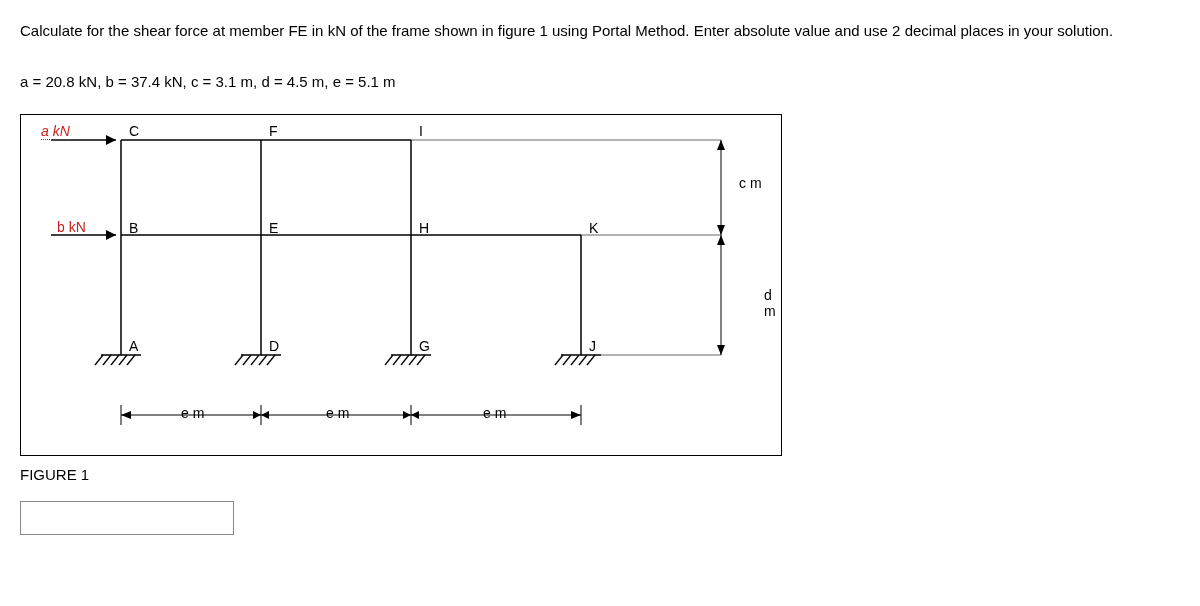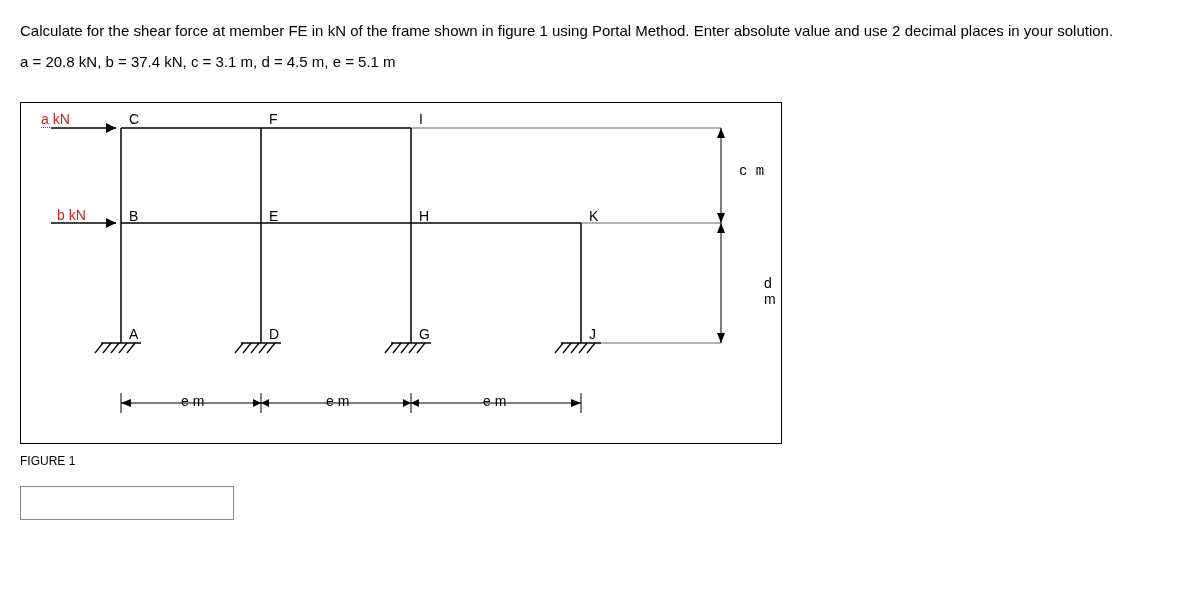--- a/index.html
+++ b/index.html
@@ -5,35 +5,35 @@
   body {
     margin: 0;
     padding: 20px;
     font-family: Arial, sans-serif;
     font-size: 15px;
     color: #000;
     background: #fff;
     width: 1160px;
   }
   .problem-text {
-    margin-bottom: 12px;
+    margin-bottom: 32px;
     line-height: 1.4;
   }
   .params {
-    margin-bottom: 32px;
+    margin-bottom: 24px;
   }
   .figure-box {
     border: 1px solid #000;
     width: 760px;
     height: 340px;
     position: relative;
     margin-bottom: 10px;
   }
   .figure-caption {
-    font-size: 12px;
+    font-size: 15px;
     margin-top: 2px;
   }
   .answer-input {
     width: 200px;
     height: 28px;
     border: 1px solid #888;
     padding: 2px 6px;
     font-size: 14px;
     margin-top: 18px;
     display: block;
@@ -118,40 +118,40 @@
     <line x1="700" y1="120" x2="700" y2="240" stroke="#000" stroke-width="1"></line>
     <polygon points="700,120 696,130 704,130" fill="#000"></polygon>
     <polygon points="700,240 696,230 704,230" fill="#000"></polygon>
 
     <line x1="390" y1="25" x2="700" y2="25" stroke="#000" stroke-width="0.6"></line>
     <line x1="560" y1="120" x2="700" y2="120" stroke="#000" stroke-width="0.6"></line>
     <line x1="580" y1="240" x2="700" y2="240" stroke="#000" stroke-width="0.6"></line>
   </svg>
 
   
-  <span class="lbl red" style="left:20px; top:8px; border-bottom:1px dotted #c71f1f;">a kN</span>
+  <span class="lbl red" style="left:20px; top:8px; border-bottom:1px dotted #c71f1f;font-style:italic;">a kN</span>
   <span class="lbl red" style="left:36px; top:104px; border-bottom:1px dotted #c71f1f;">b kN</span>
 
   <span class="lbl" style="left:108px; top:8px;">C</span>
   <span class="lbl" style="left:248px; top:8px;">F</span>
   <span class="lbl" style="left:398px; top:8px;">I</span>
 
   <span class="lbl" style="left:108px; top:105px;">B</span>
   <span class="lbl" style="left:248px; top:105px;">E</span>
   <span class="lbl" style="left:398px; top:105px;">H</span>
   <span class="lbl" style="left:568px; top:105px;">K</span>
 
   <span class="lbl" style="left:108px; top:223px;">A</span>
   <span class="lbl" style="left:248px; top:223px;">D</span>
   <span class="lbl" style="left:398px; top:223px;">G</span>
   <span class="lbl" style="left:568px; top:223px;">J</span>
 
   <span class="lbl" style="left:160px; top:290px;">e m</span>
   <span class="lbl" style="left:305px; top:290px;">e m</span>
   <span class="lbl" style="left:462px; top:290px;">e m</span>
 
-  <span class="lbl" style="left:718px; top:60px;font-family:Liberation Mono, monospace;">c m</span>
+  <span class="lbl" style="left:718px; top:60px;">c m</span>
   <span class="lbl" style="left:743px; top:172px;">d m</span>
 </div>
 
 <div class="figure-caption">FIGURE 1</div>
 
 <input class="answer-input" type="text" value="" style="">
 
 </body></html>

